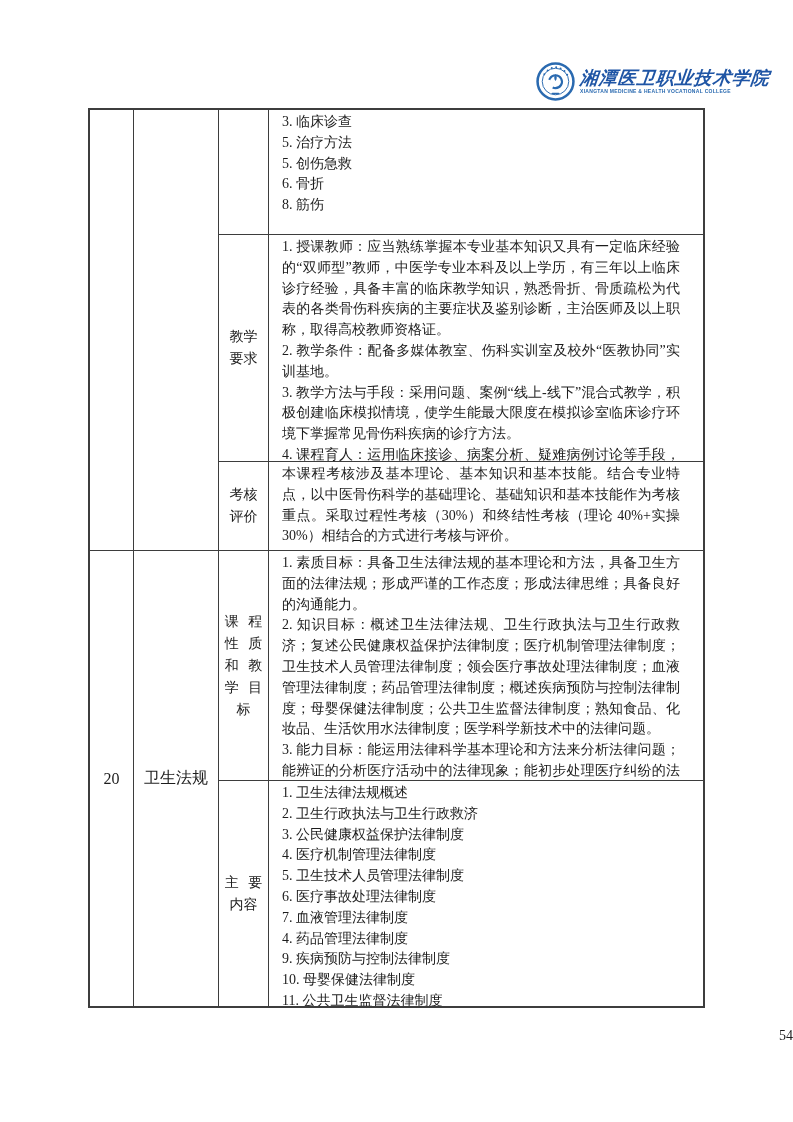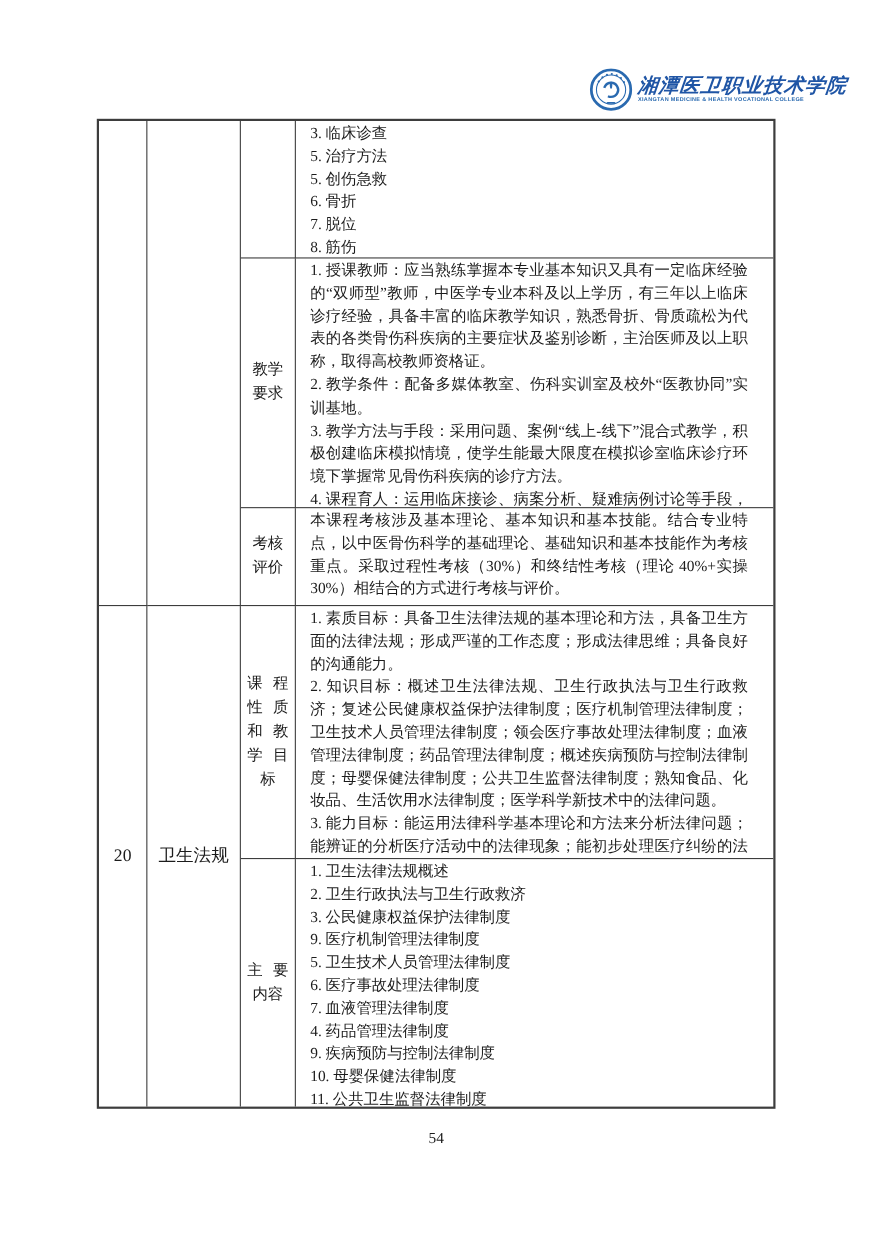--- a/index.html
+++ b/index.html
@@ -32,21 +32,21 @@
   .bb{border-bottom:1px solid #3d3d3d;}
   .lab{
     display:flex;align-items:center;justify-content:center;text-align:center;
     font-size:14px;line-height:22px;white-space:pre-line;word-spacing:6px;
   }
   .mid{display:flex;align-items:center;justify-content:center;font-size:16px;}
   .cont{padding:2px 23px 0 13px;font-size:14px;line-height:20.8px;}
   .cont p{margin:0;}
   .cont .para{text-align:justify;}
   .pgnum{
-    position:absolute;left:0;top:1028px;width:100%;text-align:center;
+    position:absolute;left:0;top:1028px;width:100%;text-align:right;
     font-size:14px;color:#1c1c1c;
   }
 </style>
 </head>
 <body>
 
 <div class="page">
 
   <div class="logo">
     <svg width="39" height="39" viewBox="0 0 40 40">
@@ -75,21 +75,20 @@
 
     <div class="cell br bb" style="grid-area:1/1/4/2"></div>
     <div class="cell br bb" style="grid-area:1/2/4/3"></div>
 
     <div class="cell lab br bb" style="grid-area:1/3/2/4"></div>
     <div class="cell cont bb" style="grid-area:1/4/2/5">
         <p>3. 临床诊查</p>
         <p>5. 治疗方法</p>
         <p>5. 创伤急救</p>
         <p>6. 骨折</p>
-        <p>7. 脱位</p>
         <p>8. 筋伤</p>
       </div>
 
     <div class="cell lab br bb" style="grid-area:2/3/3/4">教学
 要求</div>
     <div class="cell cont bb" style="grid-area:2/4/3/5">
         <p class="para">1. 授课教师：应当熟练掌握本专业基本知识又具有一定临床经验的“双师型”教师，中医学专业本科及以上学历，有三年以上临床诊疗经验，具备丰富的临床教学知识，熟悉骨折、骨质疏松为代表的各类骨伤科疾病的主要症状及鉴别诊断，主治医师及以上职称，取得高校教师资格证。</p>
         <p class="para">2. 教学条件：配备多媒体教室、伤科实训室及校外“医教协同”实训基地。</p>
         <p class="para">3. 教学方法与手段：采用问题、案例“线上-线下”混合式教学，积极创建临床模拟情境，使学生能最大限度在模拟诊室临床诊疗环境下掌握常见骨伤科疾病的诊疗方法。</p>
         <p class="para">4. 课程育人：运用临床接诊、病案分析、疑难病例讨论等手段，着重加强学生的中医医者仁心、敬业奉献、严谨细致、以人为本、追求卓越等。</p>
@@ -114,21 +113,21 @@
         <p class="para">2. 知识目标：概述卫生法律法规、卫生行政执法与卫生行政救济；复述公民健康权益保护法律制度；医疗机制管理法律制度；卫生技术人员管理法律制度；领会医疗事故处理法律制度；血液管理法律制度；药品管理法律制度；概述疾病预防与控制法律制度；母婴保健法律制度；公共卫生监督法律制度；熟知食品、化妆品、生活饮用水法律制度；医学科学新技术中的法律问题。</p>
         <p class="para">3. 能力目标：能运用法律科学基本理论和方法来分析法律问题；能辨证的分析医疗活动中的法律现象；能初步处理医疗纠纷的法律问题的能力；能形成严谨的工作态度和法律思维素质；能有效地和患者沟通。</p>
       </div>
 
     <div class="cell lab br" style="grid-area:5/3/6/4">主 要
 内容</div>
     <div class="cell cont" style="grid-area:5/4/6/5">
         <p>1. 卫生法律法规概述</p>
         <p>2. 卫生行政执法与卫生行政救济</p>
         <p>3. 公民健康权益保护法律制度</p>
-        <p>9. 医疗机制管理法律制度</p>
+        <p>4. 医疗机制管理法律制度</p>
         <p>5. 卫生技术人员管理法律制度</p>
         <p>6. 医疗事故处理法律制度</p>
         <p>7. 血液管理法律制度</p>
         <p>4. 药品管理法律制度</p>
         <p>9. 疾病预防与控制法律制度</p>
         <p>10. 母婴保健法律制度</p>
         <p>11. 公共卫生监督法律制度</p>
       </div>
 
   </div>

